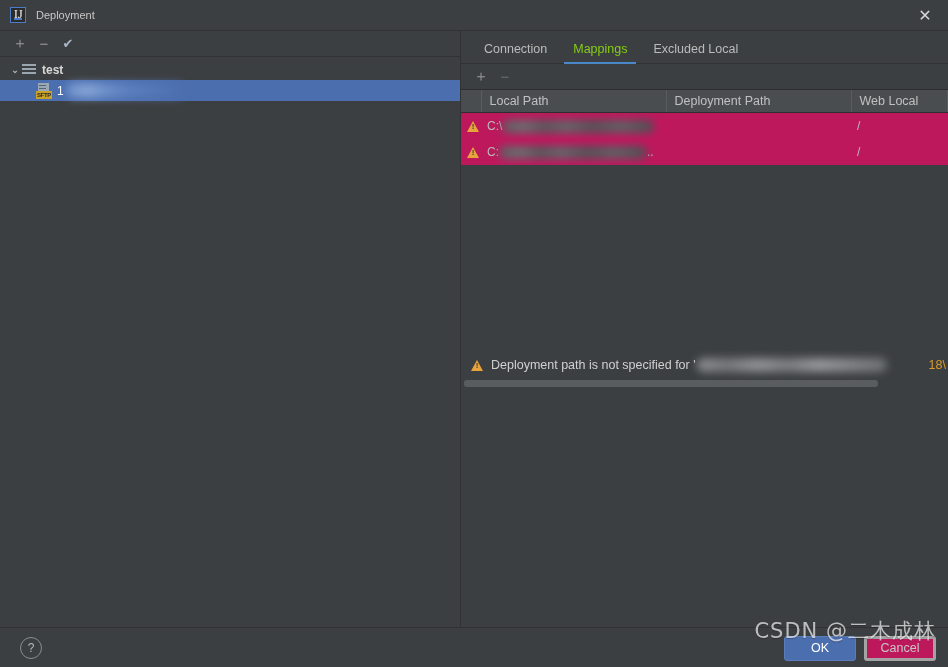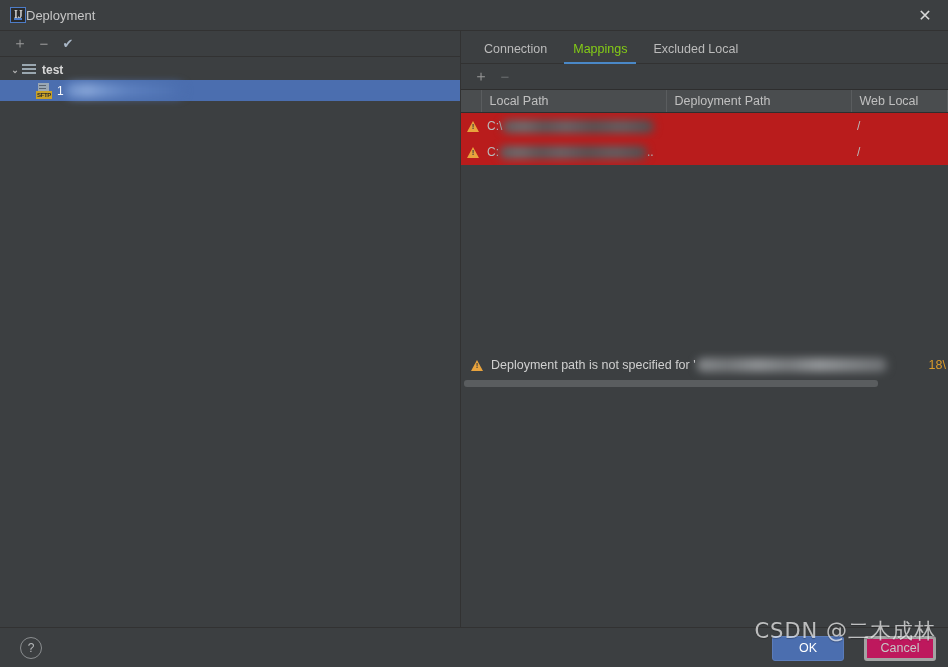--- a/index.html
+++ b/index.html
@@ -48,21 +48,22 @@
   }
   .ij-icon::after {
     content: "";
     position: absolute;
     left: 3px; right: 3px;
     bottom: 2px;
     height: 2px;
     background: #4d7cc7;
   }
   .title-text {
-    font-size: 13px;
+    margin-left: 10px;
+    font-size: 11px;
     color: #c7c7c7;
   }
   .close-btn {
     position: absolute;
     right: 0; top: 0;
     width: 46px; height: 30px;
     display: flex;
     align-items: center;
     justify-content: center;
     color: #d6d6d6;
@@ -237,21 +238,21 @@
   .table-toolbar {
     height: 25px;
     display: flex;
     align-items: center;
     padding-left: 8px;
     background: #3c3f41;
   }
   .tb-btn.dim { color: #6b6e70; }
 
   .table-wrap {
-    background: #b91c1c;
+    background: #be185d;
     border-top: 1px solid #2e2e2e;
   }
   table.map-table {
     width: 100%;
     border-collapse: collapse;
     table-layout: fixed;
     font-size: 12px;
   }
   table.map-table th {
     background: #4a4d4f;
@@ -369,21 +370,21 @@
     font-size: 12px;
     display: flex;
     align-items: center;
     justify-content: center;
     cursor: pointer;
     margin-left: 8px;
   }
   .footer-right {
     margin-left: auto;
     display: flex;
-    gap: 20px;
+    gap: 8px;
     align-items: center;
   }
   .btn {
     min-width: 72px;
     height: 25px;
     border-radius: 3px;
     font-size: 12.5px;
     display: flex;
     align-items: center;
     justify-content: center;

